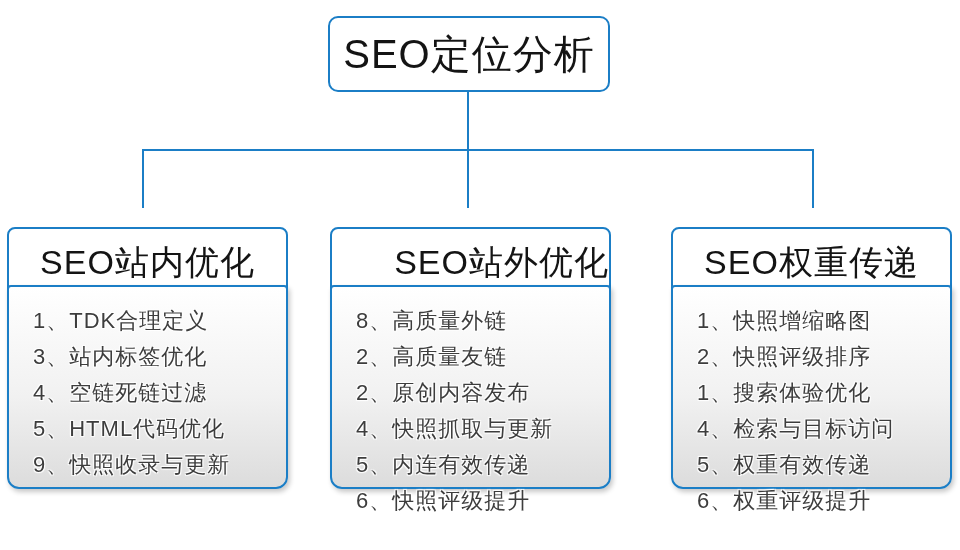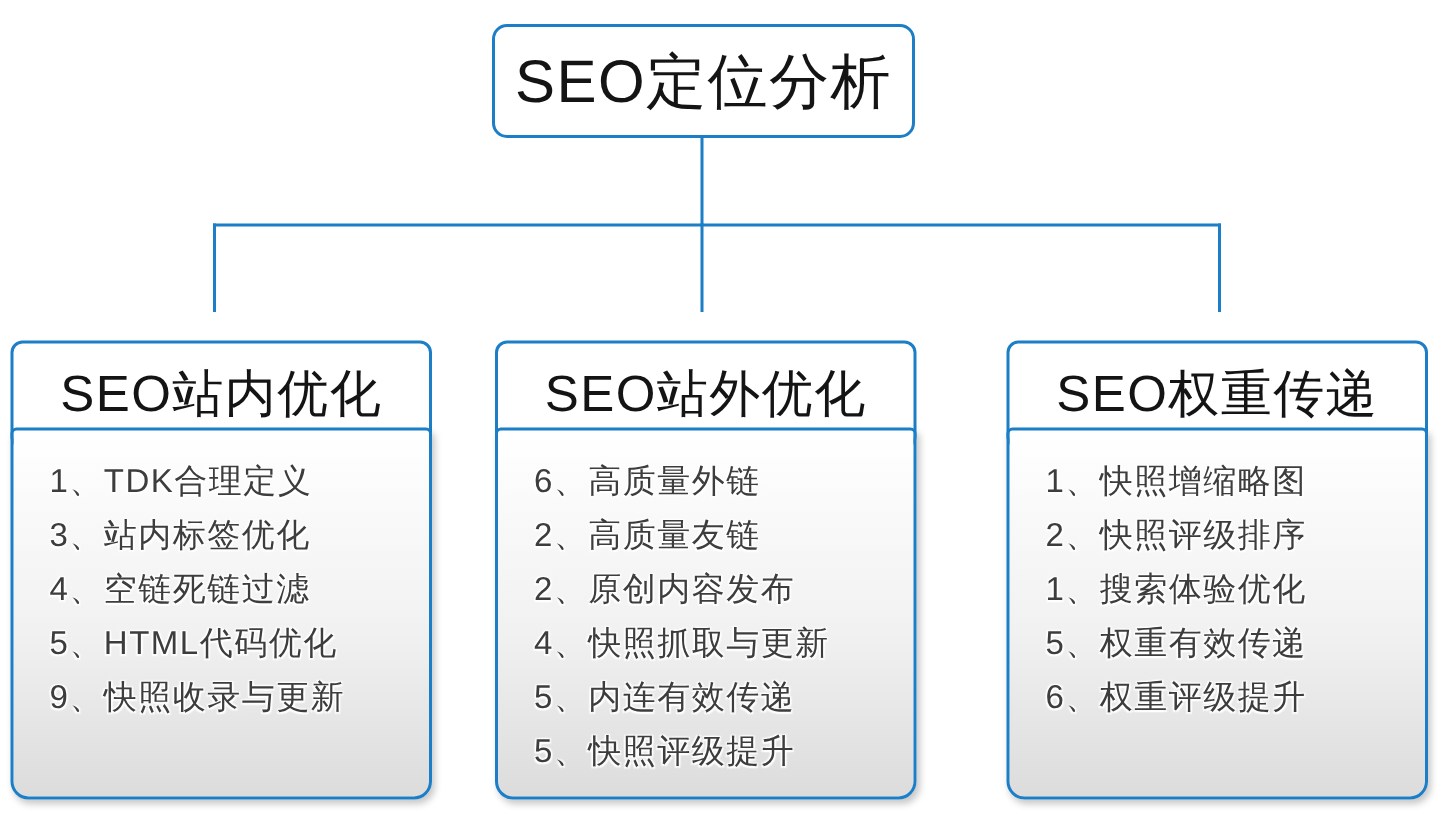--- a/index.html
+++ b/index.html
@@ -53,30 +53,30 @@
     font-size: 34px;
     color: var(--ink);
     letter-spacing: 1px;
     margin-top: 20px;
   }
 
   
   .panel {
     position: absolute;
     top: 285px;
-    width: 281px; height: 248px;
+    width: 281px; height: 204px;
     border: 2px solid var(--blue);
     border-radius: 4px 4px 12px 12px;
     background: linear-gradient(180deg, #ffffff 0%, #f1f1f1 55%, #dcdcdc 100%);
     box-shadow: 2px 3px 5px rgba(0,0,0,0.22);
     padding: 16px 10px 0 24px;
   }
 
   .c1 { left: 7px; }
-  .c2 { left: 330px; }
+  .c2 { left: 330px; justify-content: flex-end; }
   .c3 { left: 671px; }
 
   .item {
     font-size: 22px;
     line-height: 36px;
     color: var(--item-ink);
     letter-spacing: 1px;
     white-space: nowrap;
     text-shadow: 1px 1px 1px #ffffff, -1px -1px 1px #ffffff, 1px -1px 1px #ffffff, -1px 1px 1px #ffffff;
   }
@@ -104,32 +104,33 @@
     <div class="item">3、站内标签优化</div>
     <div class="item">4、空链死链过滤</div>
     <div class="item">5、HTML代码优化</div>
     <div class="item">9、快照收录与更新</div>
   </div>
 
   <div class="col-header c2">
     <span>SEO站外优化</span>
   </div>
   <div class="panel c2">
-    <div class="item">6、高质量外链</div>
+    <div class="item">8、高质量外链</div>
     <div class="item">2、高质量友链</div>
     <div class="item">2、原创内容发布</div>
     <div class="item">4、快照抓取与更新</div>
     <div class="item">5、内连有效传递</div>
-    <div class="item">5、快照评级提升</div>
+    <div class="item">6、快照评级提升</div>
   </div>
 
   <div class="col-header c3">
     <span>SEO权重传递</span>
   </div>
   <div class="panel c3">
     <div class="item">1、快照增缩略图</div>
     <div class="item">2、快照评级排序</div>
     <div class="item">1、搜索体验优化</div>
+    <div class="item">4、检索与目标访问</div>
     <div class="item">5、权重有效传递</div>
     <div class="item">6、权重评级提升</div>
   </div>
 
 </div>
 
 </body></html>

